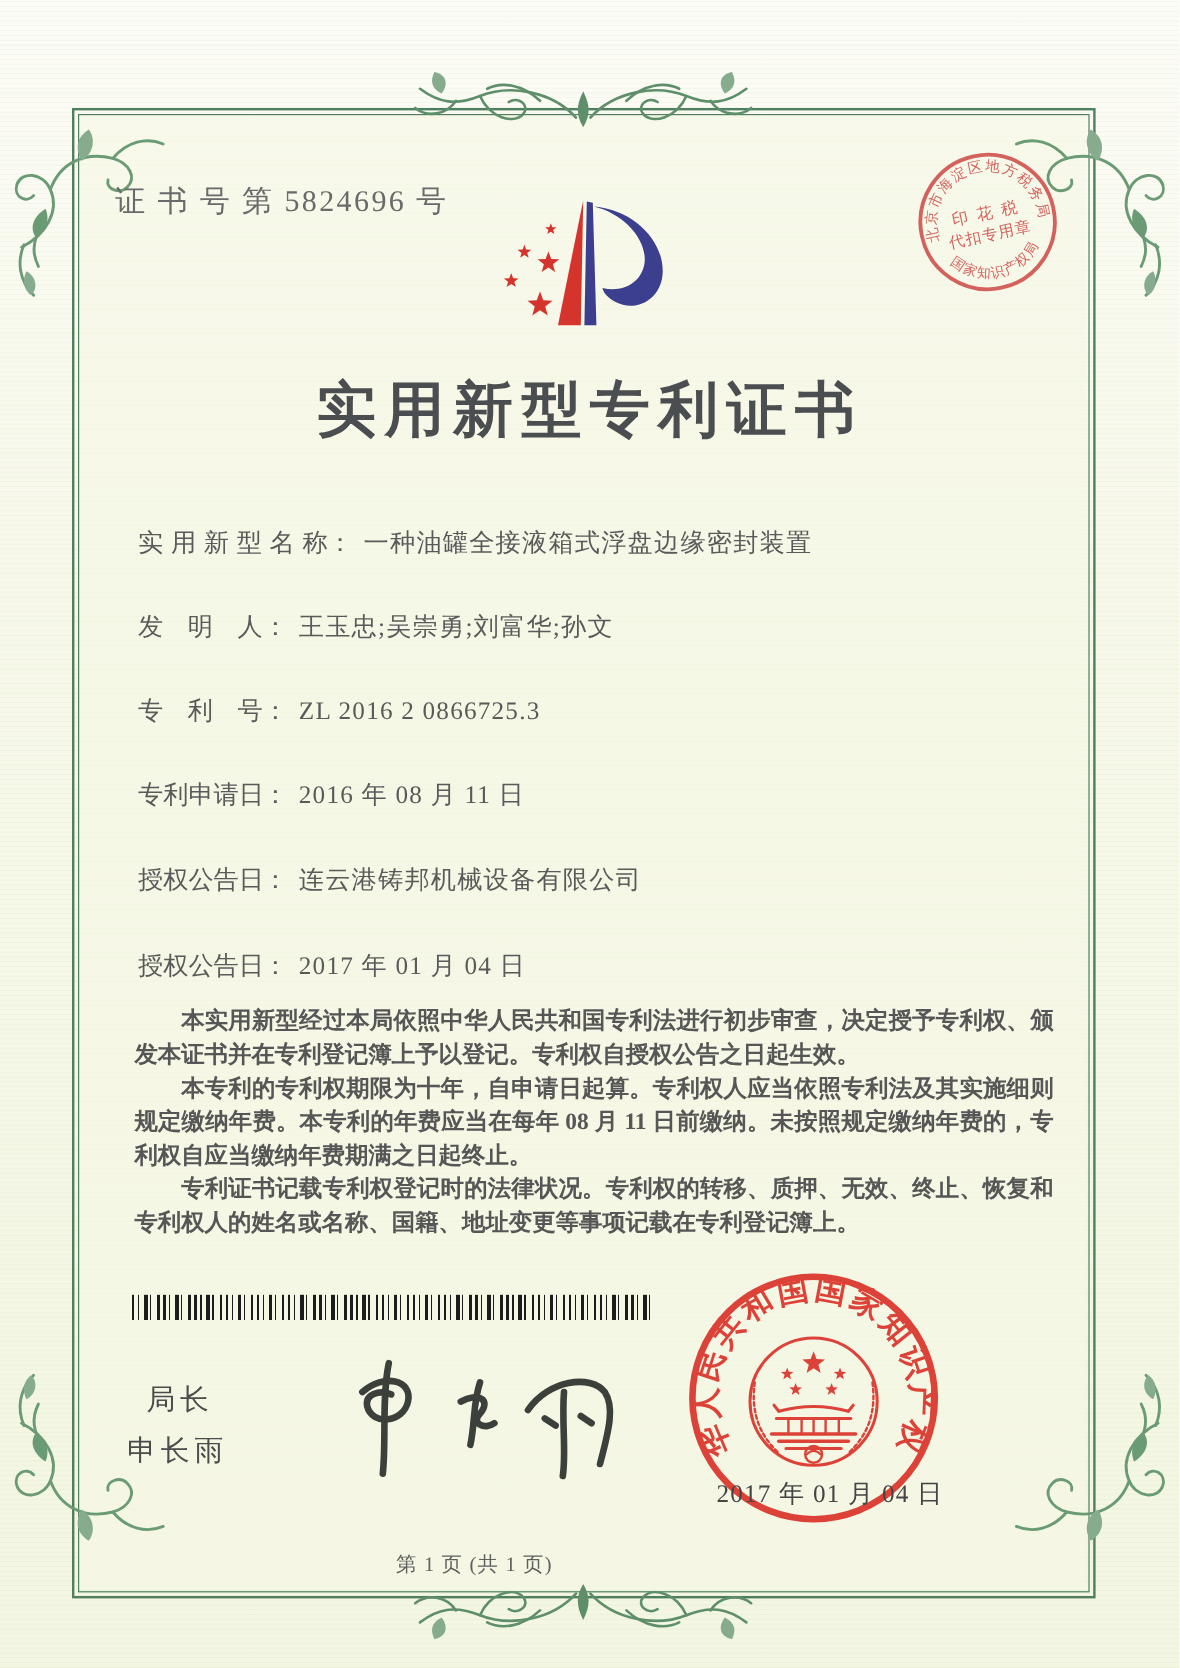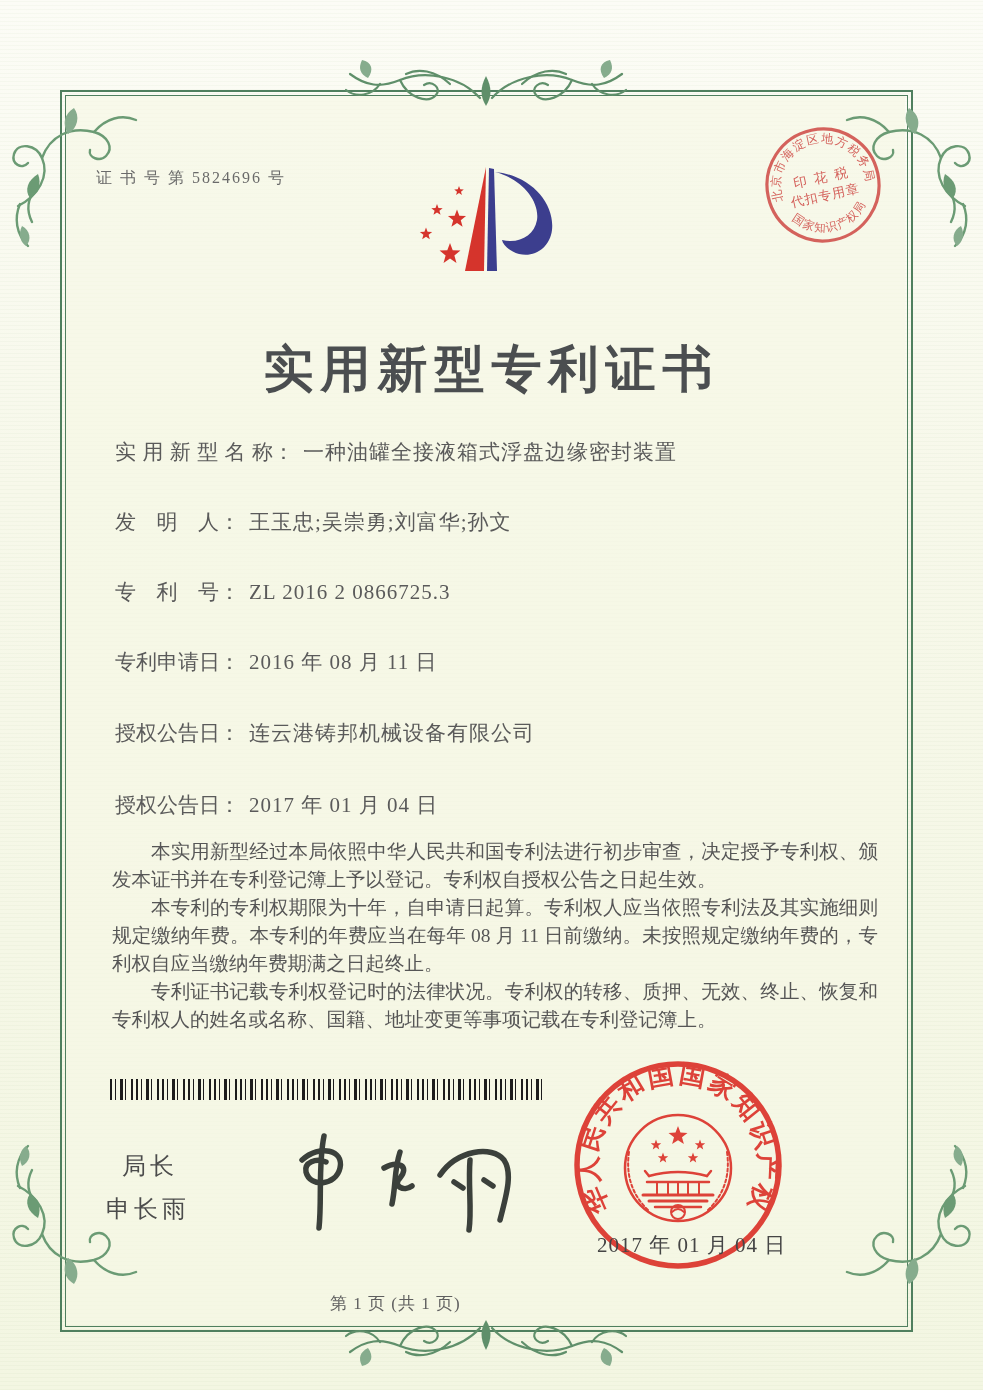--- a/index.html
+++ b/index.html
@@ -19,38 +19,38 @@
   }
   .frame{
     position:absolute;left:65px;top:95px;width:841px;height:1230px;
     border:1px solid #4f7f5e;
     outline:2px solid #4f7f5e;
     outline-offset:3px;
     pointer-events:none;
   }
   .orn{position:absolute;pointer-events:none;}
   .cert-no{
-    position:absolute;left:96px;top:168px;
-    font-size:16px;letter-spacing:2px;color:#6a6a6a;
+    position:absolute;left:96px;top:151px;
+    font-size:25px;letter-spacing:2px;color:#6a6a6a;
   }
   .title{
     position:absolute;left:0;top:308px;width:983px;
     text-align:center;font-size:50px;font-weight:600;
-    letter-spacing:7px;color:#4b4e50;margin-top:28px;
+    letter-spacing:7px;color:#4b4e50;
   }
   .field{position:absolute;left:115px;font-size:21px;color:#5a5a5a;white-space:nowrap;}
   .field .lbl{display:inline-block;vertical-align:bottom;text-align:justify;text-align-last:justify;}
   .lbl-wide{width:158px;}
   .lbl-std{width:104px;}
   .field .val{margin-left:9px;letter-spacing:1px;}
   .paras{
     position:absolute;left:112px;top:838px;width:766px;
     font-size:19.5px;line-height:28px;text-align:justify;color:#565656;
   }
-  .paras p{margin:0;text-indent:39px;}
+  .paras p{margin:0;text-indent:39px;font-weight:bold;}
   .barcode{
     position:absolute;left:110px;top:1079px;width:432px;height:21px;
     background:repeating-linear-gradient(90deg,
       #1c1c1c 0 2px,transparent 2px 5px,
       #1c1c1c 5px 6px,transparent 6px 10px,
       #1c1c1c 10px 13px,transparent 13px 15px,
       #1c1c1c 15px 16px,transparent 16px 21px,
       #1c1c1c 21px 23px,transparent 23px 26px);
   }
   .sig-title{position:absolute;left:122px;top:1150px;font-size:24px;color:#4c4c4c;letter-spacing:4px;}

